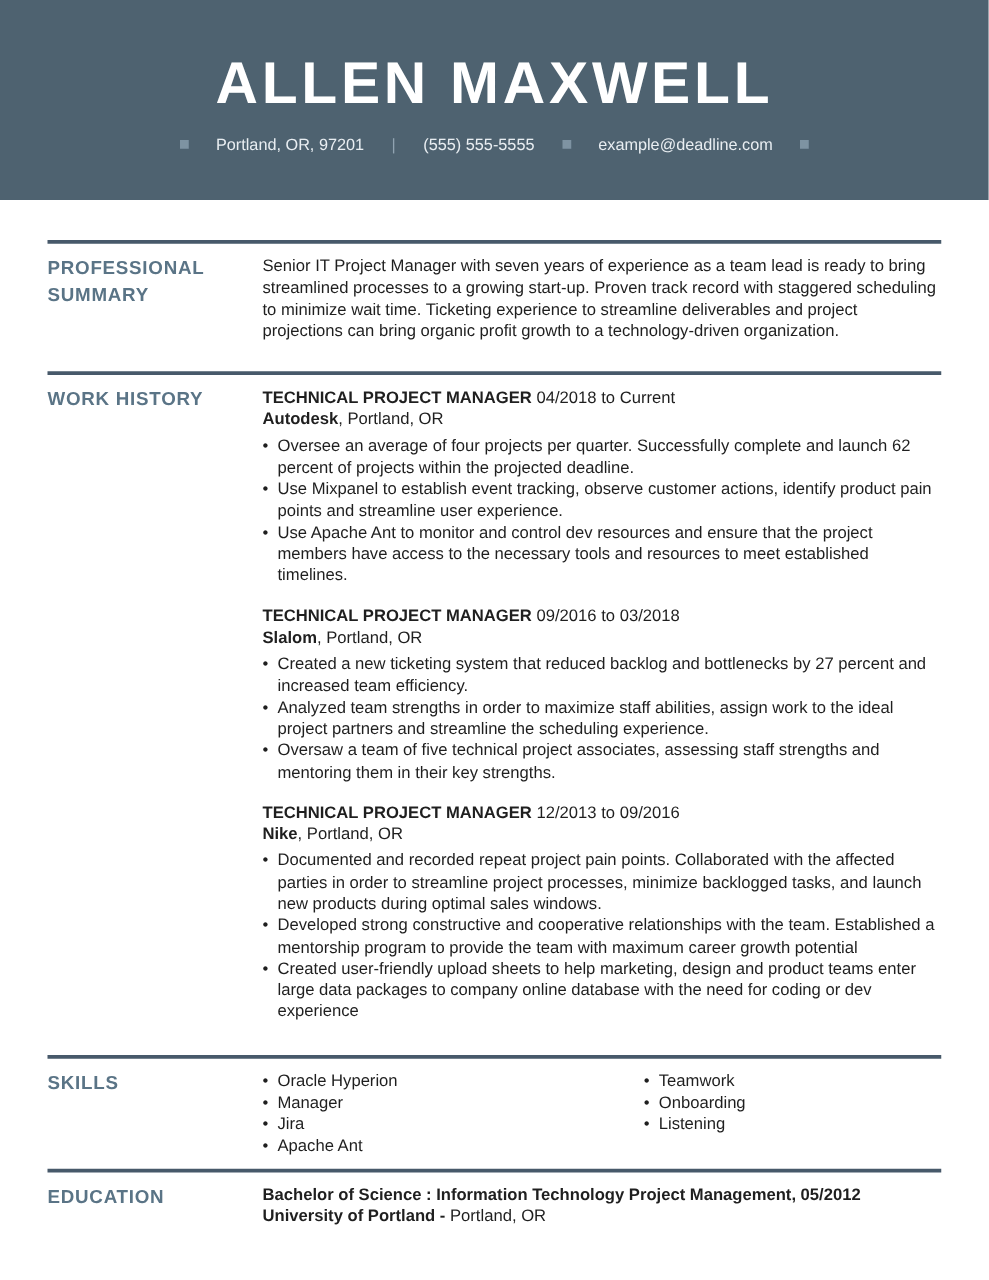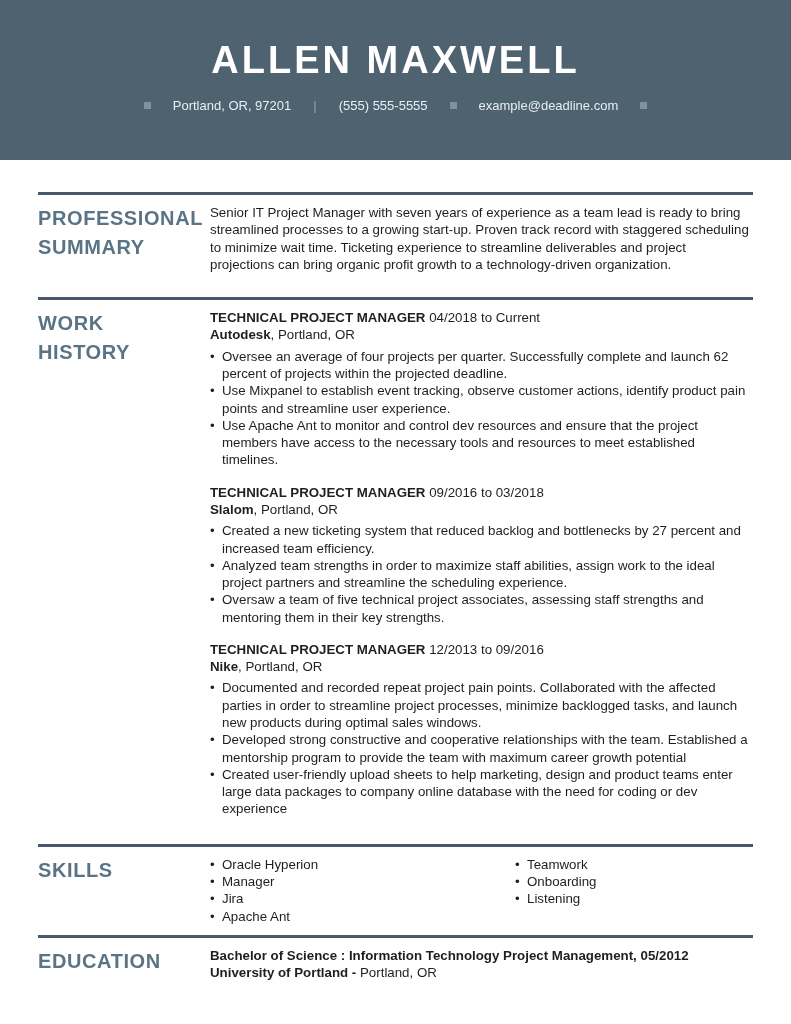--- a/index.html
+++ b/index.html
@@ -11,21 +11,21 @@
   }
   
   .banner {
     background:#4e6270;
     height:160px;
     text-align:center;
     padding-top:40px;
   }
   .name {
     color:#ffffff;
-    font-size:38px;
+    font-size:47px;
     font-weight:bold;
     letter-spacing:3px;
     line-height:1.1;
   }
   .contact {
     margin-top:16px;
     display:flex;
     justify-content:center;
     align-items:center;
     gap:22px;
@@ -49,21 +49,21 @@
   }
   .section-summary { margin-top:32px; }
   .section-work    { margin-top:24px; }
   .section-skills  { margin-top:26px;justify-content:flex-end; }
   .section-edu     { margin-top:10px; }
   .section-heading {
     width:172px;
     flex-shrink:0;
     color:#5a7486;
     font-weight:bold;
-    font-size:20px;
+    font-size:15px;
     letter-spacing:0.6px;
     line-height:1.45;
     padding-right:14px;
   }
   .section-body {
     flex:1;
     font-size:13.3px;
     line-height:1.3;
   }
 

